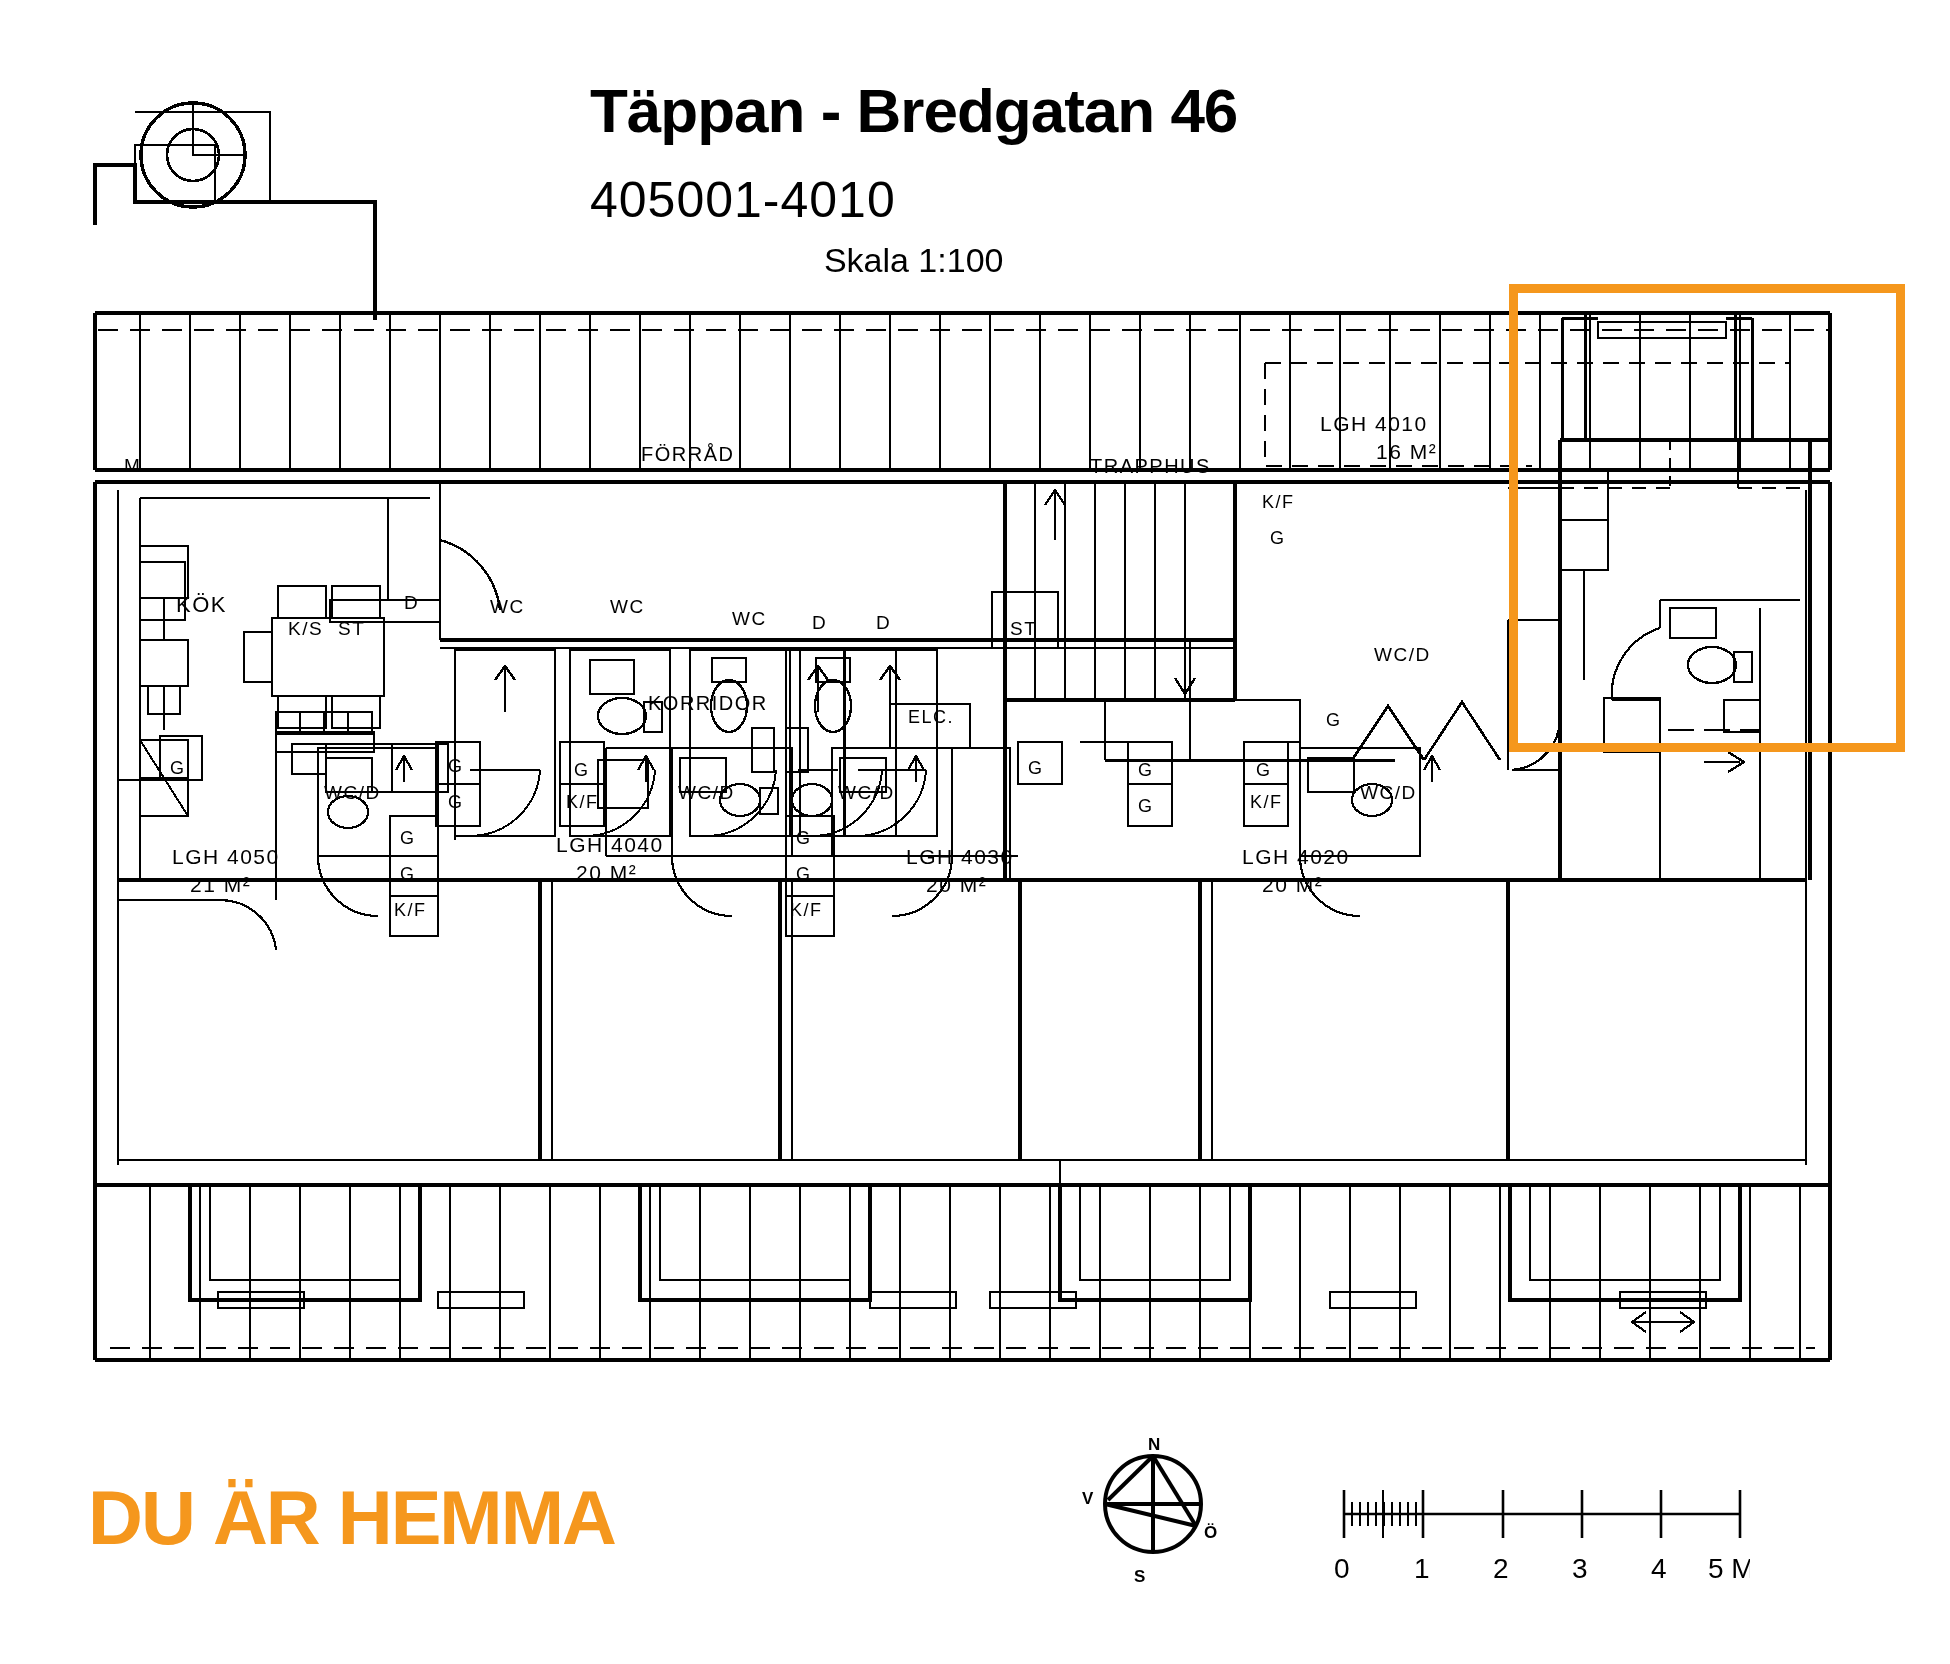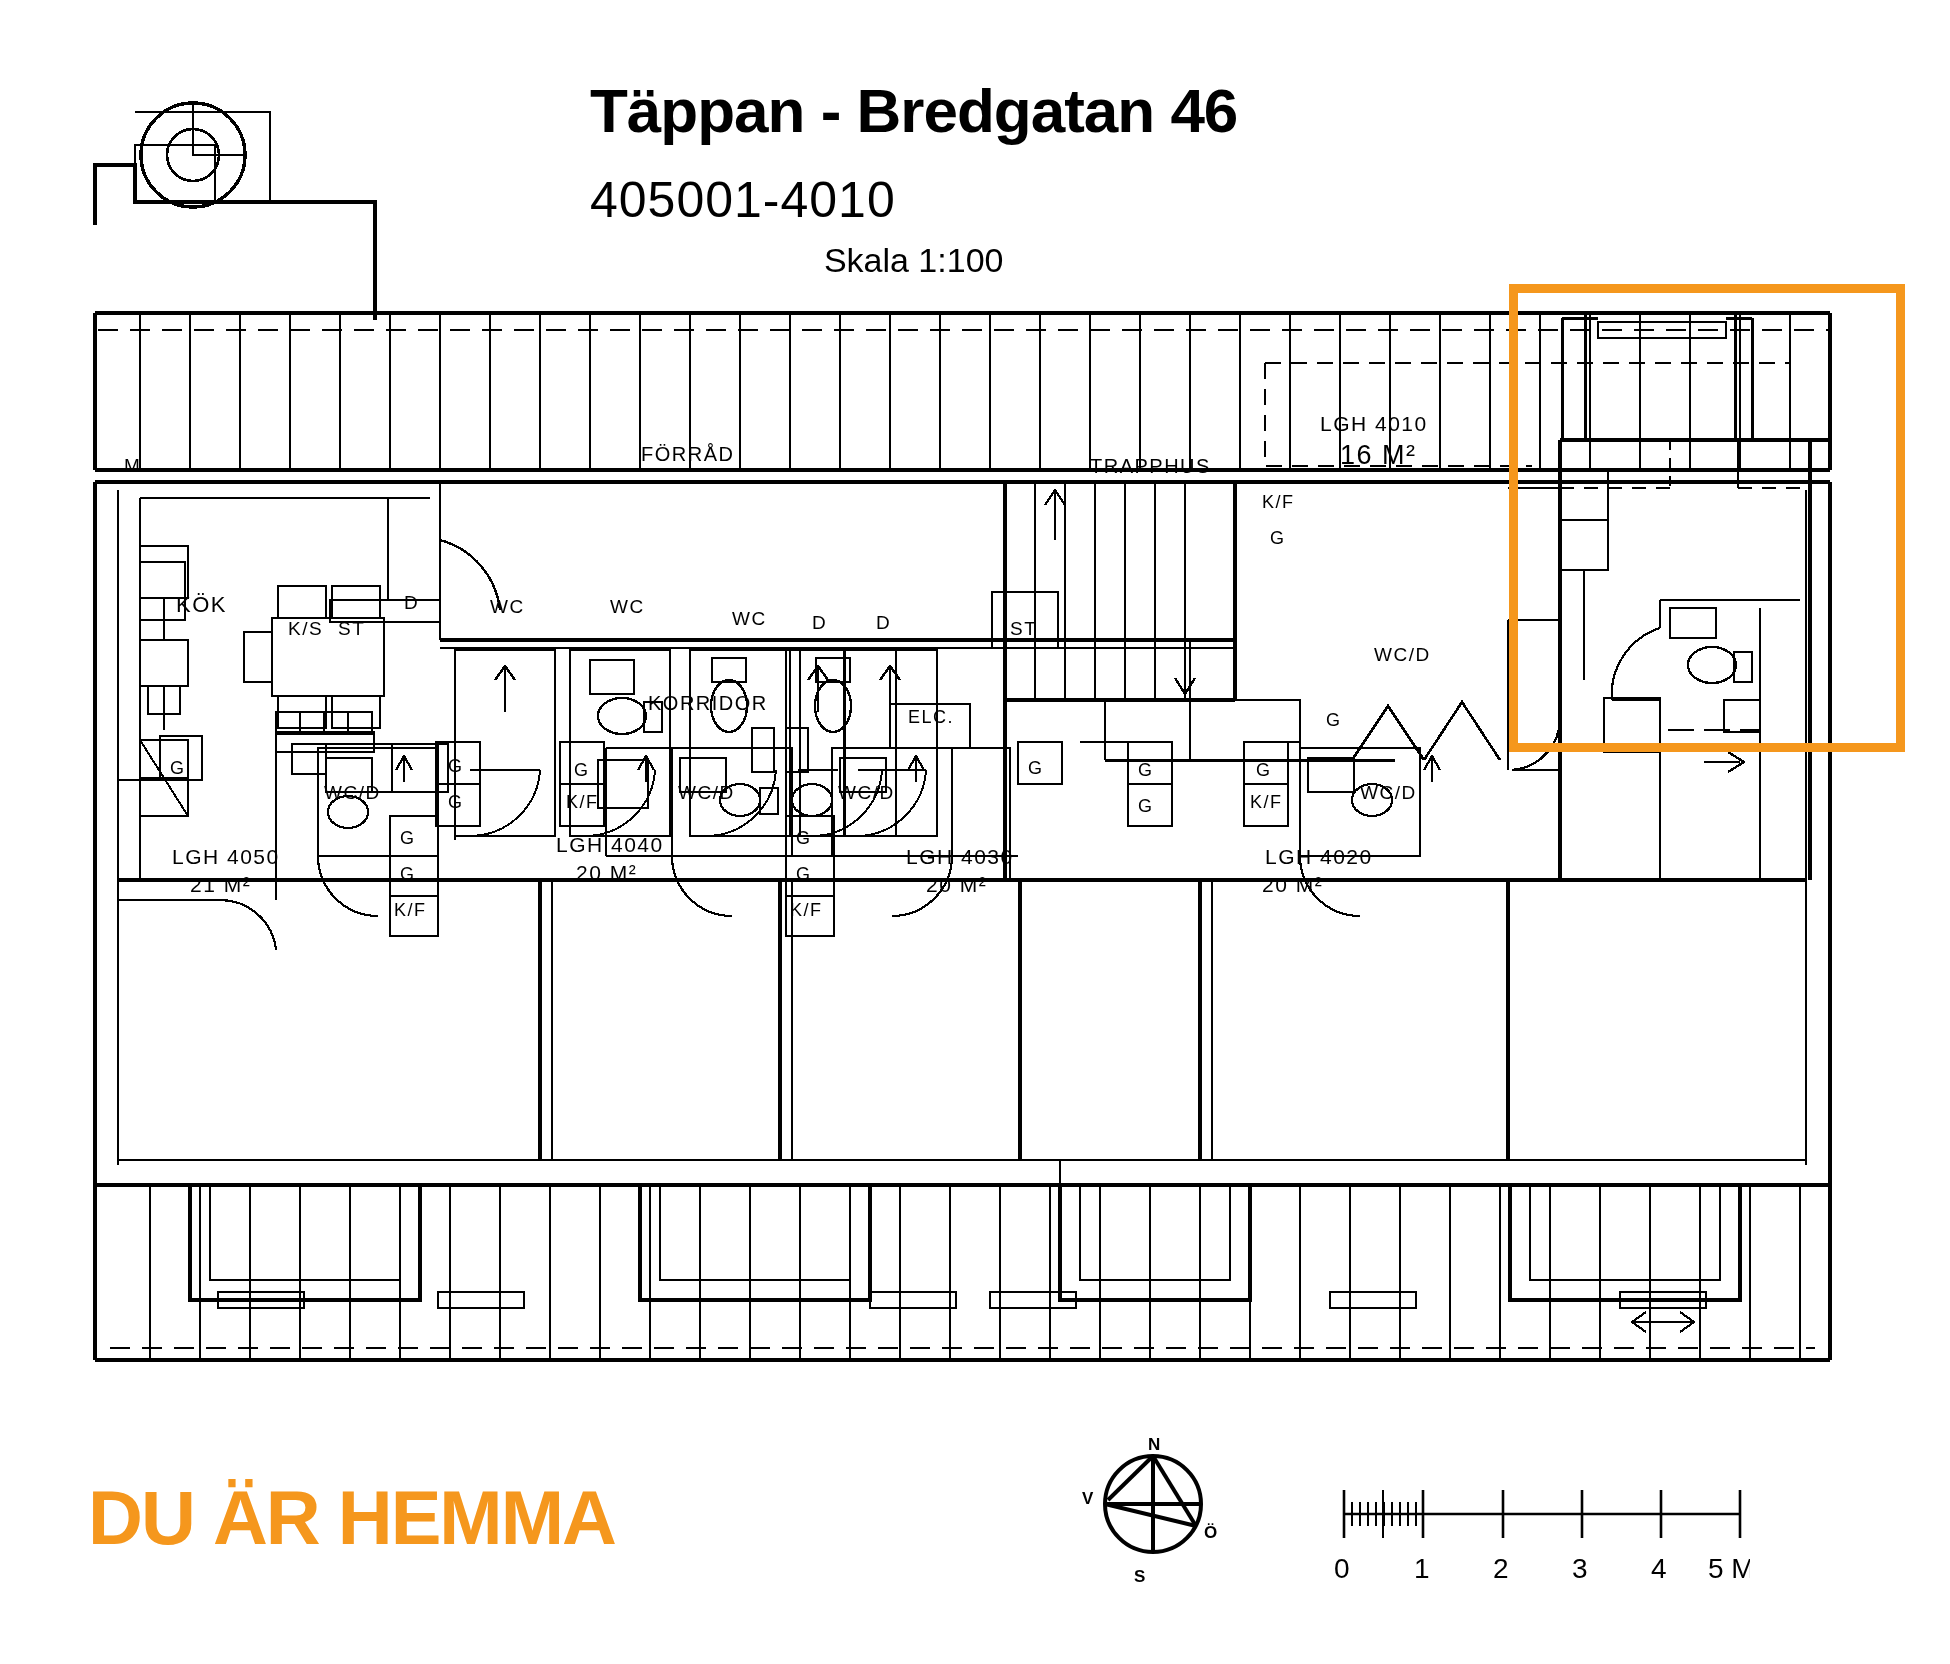--- a/index.html
+++ b/index.html
@@ -518,24 +518,24 @@
       <div class="roomlabel" style="left: 790px; top: 900px; font-size: 18px;">K/F</div>
       <div class="roomlabel" style="left: 838px; top: 782px; font-size: 19px;">WC/D</div>
       <div class="roomlabel" style="left: 1028px; top: 758px; font-size: 18px;">G</div>
       <div class="roomlabel" style="left: 906px; top: 845px; font-size: 21px;">LGH 4030</div>
       <div class="roomlabel" style="left: 926px; top: 873px; font-size: 21px;">20 M²</div>
       <div class="roomlabel" style="left: 1138px; top: 760px; font-size: 18px;">G</div>
       <div class="roomlabel" style="left: 1138px; top: 796px; font-size: 18px;">G</div>
       <div class="roomlabel" style="left: 1256px; top: 760px; font-size: 18px;">G</div>
       <div class="roomlabel" style="left: 1250px; top: 792px; font-size: 18px;">K/F</div>
       <div class="roomlabel" style="left: 1360px; top: 782px; font-size: 19px;">WC/D</div>
-      <div class="roomlabel" style="left: 1242px; top: 845px; font-size: 21px; margin-left: 23px;">LGH 4020</div>
+      <div class="roomlabel" style="left: 1242px; top: 845px; font-size: 21px;">LGH 4020</div>
       <div class="roomlabel" style="left: 1262px; top: 873px; font-size: 21px;">20 M²</div>
       <div class="roomlabel" style="left: 1320px; top: 412px; font-size: 21px;">LGH 4010</div>
-      <div class="roomlabel" style="left: 1340px; top: 440px; font-size: 27px;">16 M²</div>
+      <div class="roomlabel" style="left: 1340px; top: 440px; font-size: 21px; padding-left: 36px;">16 M²</div>
       <div class="roomlabel" style="left: 1262px; top: 492px; font-size: 18px;">K/F</div>
       <div class="roomlabel" style="left: 1270px; top: 528px; font-size: 18px;">G</div>
       <div class="roomlabel" style="left: 1374px; top: 644px; font-size: 19px;">WC/D</div>
       <div class="roomlabel" style="left: 1326px; top: 710px; font-size: 18px;">G</div>
     </div>
 
   <div id="highlight-box" style="border-color: rgb(245, 151, 29);"></div>
 
   <div id="logo-block">
     <div id="logo-main" style="color: rgb(245, 151, 29); margin-top: 38px;">DU ÄR HEMMA</div>

